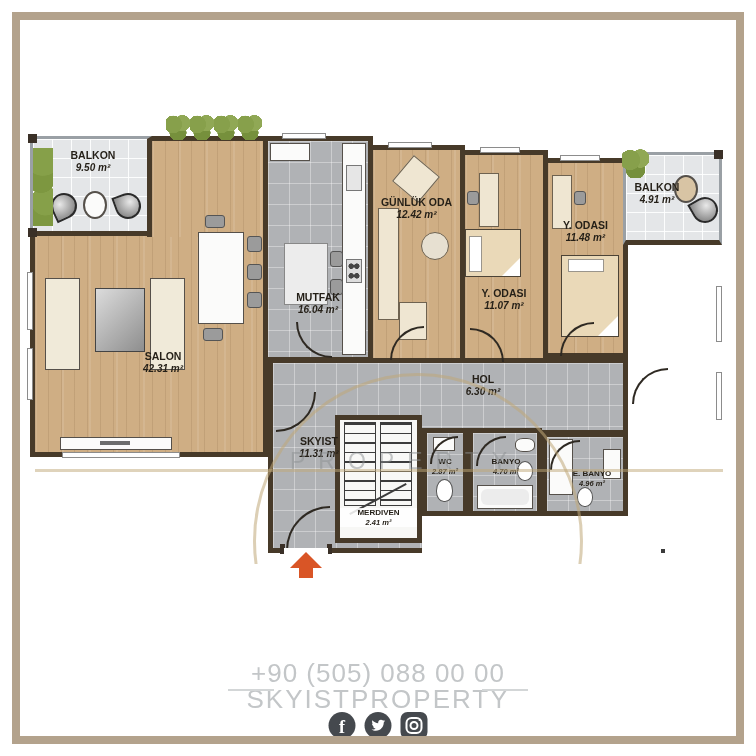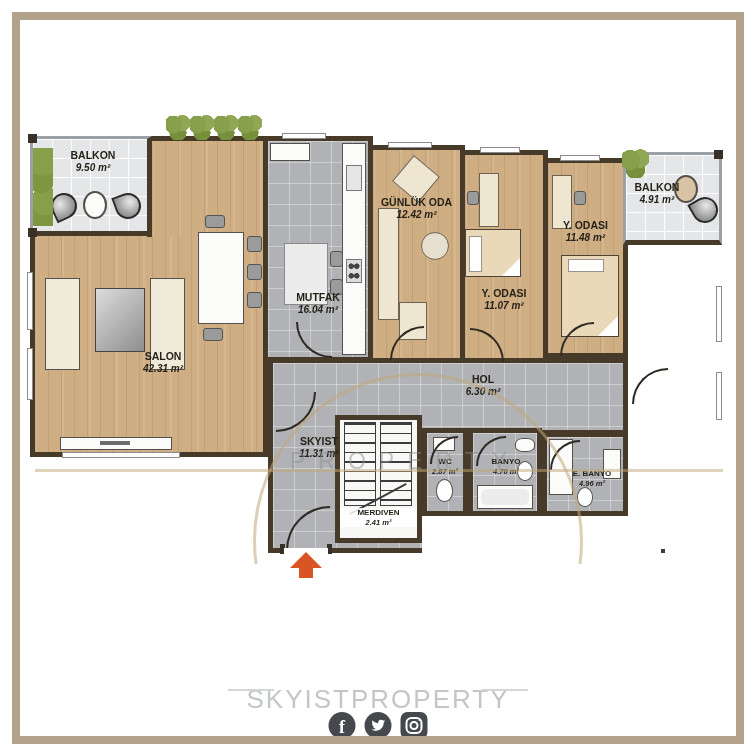--- a/index.html
+++ b/index.html
@@ -277,20 +277,21 @@
   <div class="arrow-tri" style="left:290px;top:552px"></div>
   <div class="arrow-stem" style="left:299px;top:567px;width:14px;height:11px"></div>
   <div class="dotmark" style="left:661px;top:549px"></div>
 
   <div class="wm wm-arcbox">
       <div class="wm-arc"></div>
     </div>
   <div class="wm wm-hline"></div>
   <div class="wm wm-prop">PROPERTY</div>
 
+  <div class="footer-phone">+90 (505) 088 00 00</div>
   <div class="footer-brand">SKYISTPROPERTY</div>
   <div class="fline" style="left:228px;top:689px;width:46px"></div>
   <div class="fline" style="left:482px;top:689px;width:46px"></div>
   <div class="social">
     <div class="soc fb"></div>
     <div class="soc tw">
       <svg width="15" height="15" viewBox="0 0 24 24">
         <path fill="#ffffff" d="M23.44 4.83c-.8.37-1.66.62-2.56.73.92-.55 1.63-1.43 1.96-2.48-.86.51-1.82.88-2.84 1.08-.82-.87-1.98-1.41-3.27-1.41-2.47 0-4.48 2.01-4.48 4.48 0 .35.04.69.11 1.02-3.72-.19-7.03-1.97-9.24-4.68-.39.66-.61 1.43-.61 2.25 0 1.55.79 2.93 1.99 3.73-.73-.02-1.42-.22-2.03-.56v.06c0 2.17 1.54 3.98 3.59 4.39-.38.1-.77.16-1.18.16-.29 0-.57-.03-.84-.08.57 1.78 2.22 3.07 4.18 3.11-1.53 1.2-3.46 1.92-5.56 1.92-.36 0-.72-.02-1.07-.06 1.98 1.27 4.33 2.01 6.86 2.01 8.23 0 12.73-6.82 12.73-12.73 0-.19 0-.39-.01-.58.87-.63 1.63-1.42 2.23-2.32z"></path>
       </svg>
     </div>

